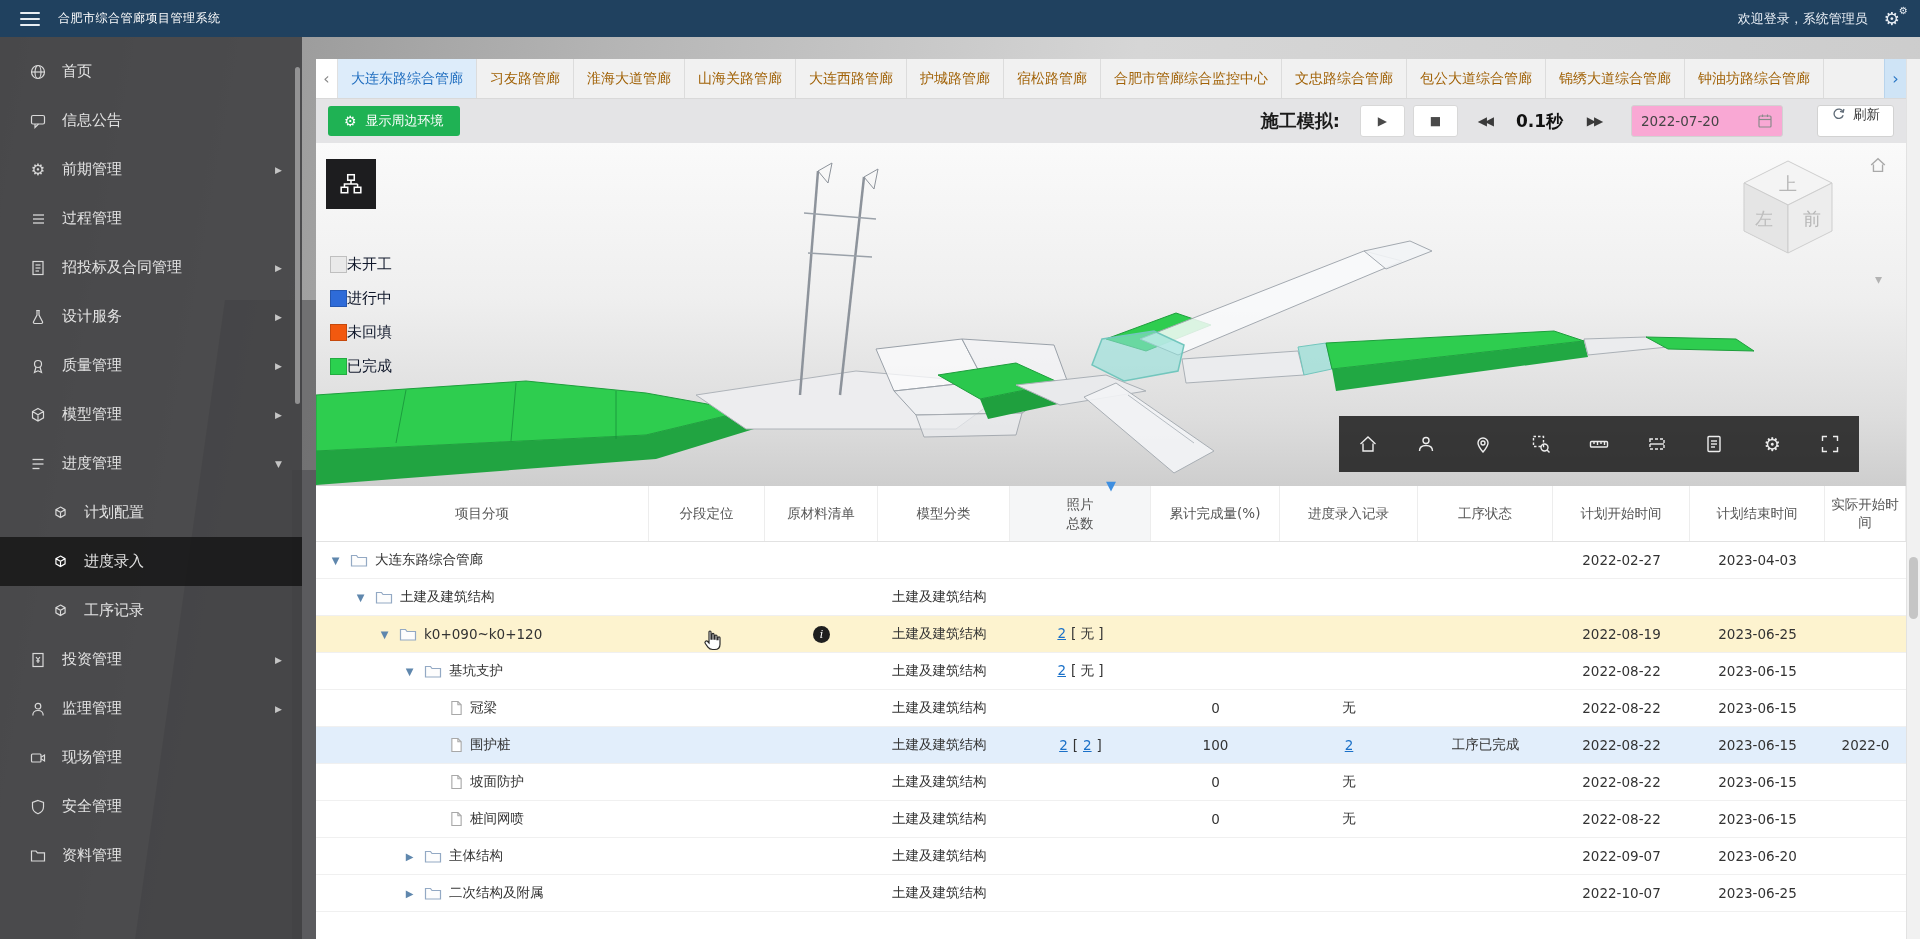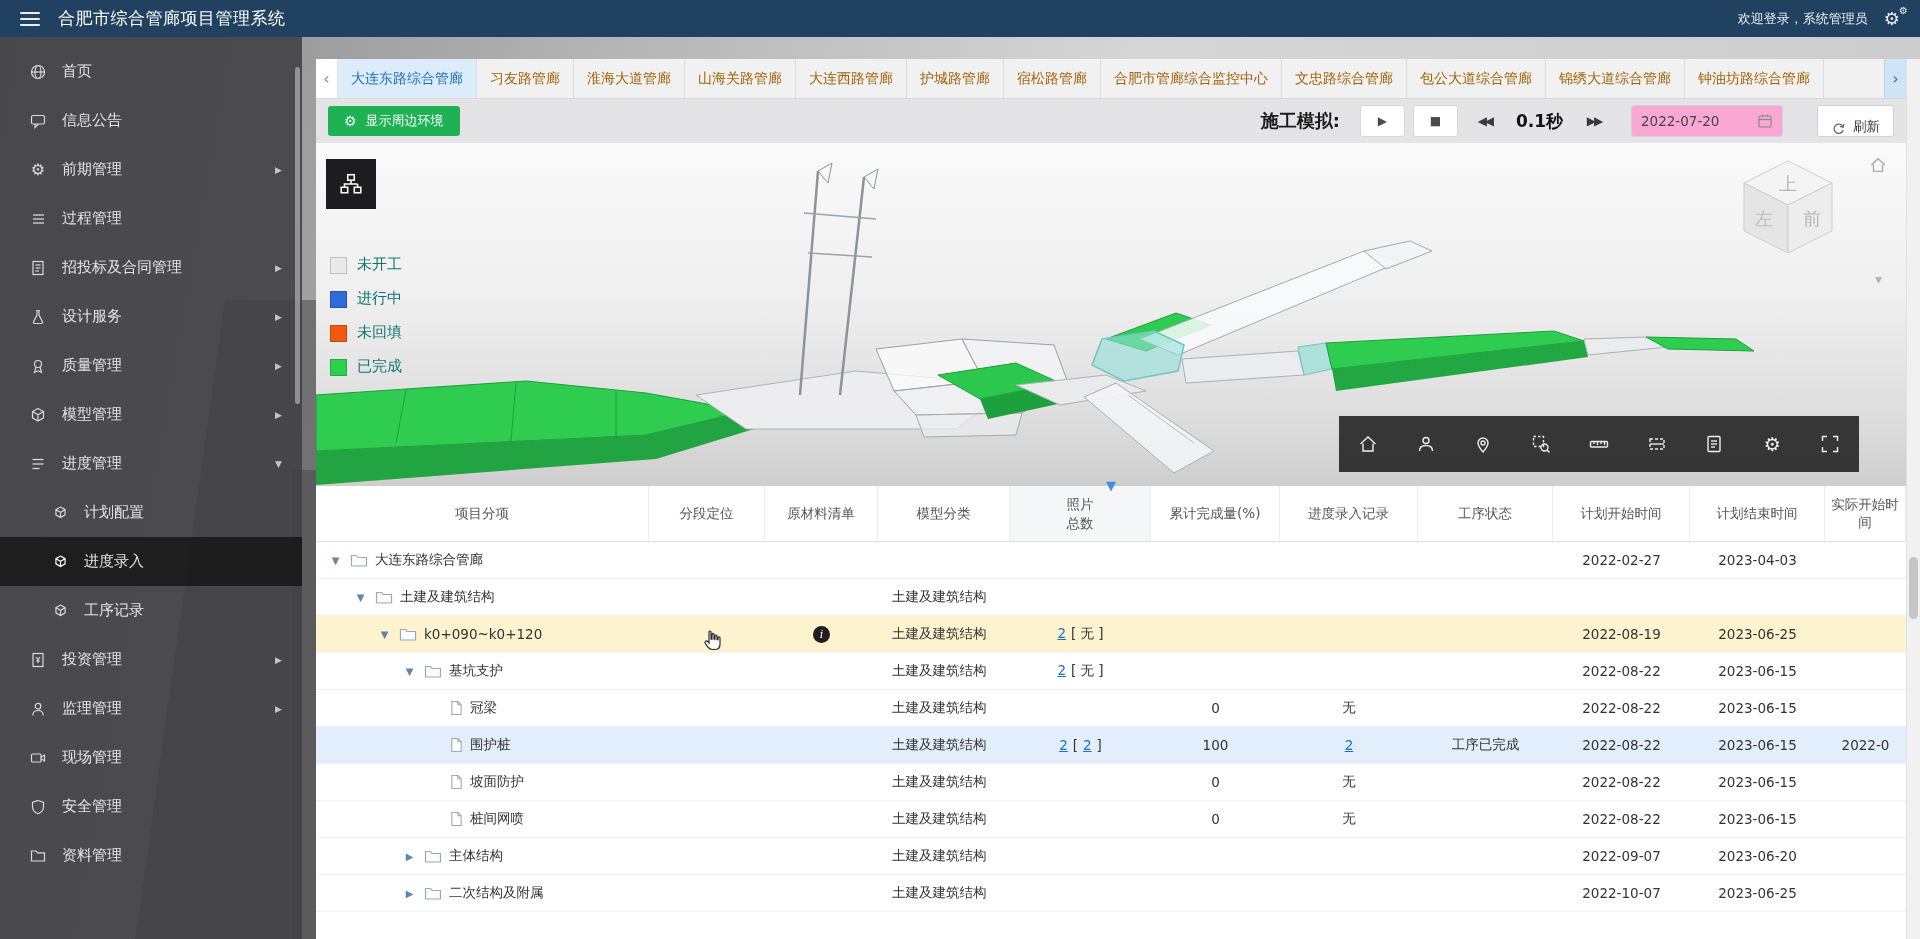--- a/index.html
+++ b/index.html
@@ -5,21 +5,21 @@
   * { margin:0; padding:0; box-sizing:border-box; font-family:"DejaVu Sans","Liberation Sans",sans-serif; }
   html,body { width:1920px; height:939px; overflow:hidden; }
   body { position:relative; background:linear-gradient(100deg,#858585 0%,#b5b5b5 30%,#d6d6d6 55%,#cbcbcb 100%); }
   .bg-dark1 { position:absolute; left:180px; top:300px; width:420px; height:639px; background:#5c5c5e; transform:skewX(-8deg); opacity:.7; }
   .bg-dark2 { position:absolute; left:292px; top:470px; width:46px; height:469px; background:#57575b; opacity:.85; }
 
   
   .topbar { position:absolute; top:0; left:0; right:0; height:37px; background:#20415f; color:#fff; display:flex; align-items:center; padding:0 20px; z-index:60; }
   .hamb { width:20px; height:14px; display:flex; flex-direction:column; justify-content:space-between; margin-right:18px; cursor:pointer; }
   .hamb span { display:block; height:2px; background:#e9eef3; border-radius:1px; }
-  .tb-title { font-size:17px; letter-spacing:.5px; font-weight:500; }
+  .tb-title { font-size:12px; letter-spacing:.5px; font-weight:500; }
   .tb-right { margin-left:auto; display:flex; align-items:center; gap:16px; font-size:13px; color:#e8eef5; }
   .tb-gear { position:relative; font-size:18px; line-height:1; cursor:pointer; }
   .tb-gear .mini { position:absolute; right:-8px; top:-4px; font-size:10px; }
 
   
   .sidebar { position:absolute; top:37px; left:0; width:302px; bottom:0; background:rgba(64,64,66,0.88); z-index:40; padding-top:10px; }
   .side-item { height:49px; display:flex; align-items:center; padding:0 20px 0 28px; color:#e3e3e3; font-size:15px; cursor:pointer; white-space:nowrap; }
   .side-item .s-icon { width:20px; min-width:20px; margin-right:14px; display:flex; justify-content:center; align-items:center; color:#d9d9d9; font-size:16px; line-height:1; }
   .side-item .s-label { overflow:hidden; text-overflow:ellipsis; }
   .side-item .s-arrow { margin-left:auto; font-size:9px; color:#c5c5c5; }
@@ -42,29 +42,29 @@
   .toolbar { height:44px; min-height:44px; background:#e4e4e6; display:flex; align-items:center; padding:0 12px; gap:8px; }
   .env-btn { background:#1fb254; color:#fff; height:30px; padding:0 16px; border-radius:3px; font-size:13px; display:flex; align-items:center; gap:9px; cursor:pointer; border:none; }
   .env-btn .g { font-size:14px; line-height:1; }
   .tl-spacer { flex:1; }
   .sim-label { font-size:18px; font-weight:700; color:#1b1b1b; margin-right:12px; }
   .ctl-btn { width:45px; height:32px; background:#fff; border:1px solid #d8d8d8; border-radius:3px; display:flex; align-items:center; justify-content:center; font-size:12px; color:#4a4a4a; cursor:pointer; }
   .ctl-plain { width:38px; height:32px; background:transparent; border:none; display:flex; align-items:center; justify-content:center; font-size:12px; color:#3a3a3a; cursor:pointer; letter-spacing:-2px; }
   .speed { font-size:17px; font-weight:700; color:#111; margin:0 4px; }
   .date-box { width:152px; height:32px; background:#f9a8d4; border:1px solid #d2d2d2; border-radius:3px; display:flex; align-items:center; padding:0 9px; font-size:13.5px; color:#444; margin-left:10px; cursor:pointer; }
   .date-box .cal { margin-left:auto; display:flex; }
-  .refresh-btn { height:32px; padding:0 13px; background:#fff; border:1px solid #d2d2d2; border-radius:3px; display:flex; align-items:flex-end; gap:7px; font-size:13.5px; color:#3d3d3d; margin-left:26px; cursor:pointer; }
+  .refresh-btn { height:32px; padding:0 13px; background:#fff; border:1px solid #d2d2d2; border-radius:3px; display:flex; align-items:flex-start; gap:7px; font-size:13.5px; color:#3d3d3d; margin-left:26px; cursor:pointer; }
 
   
   .viewport { position:relative; height:343px; min-height:343px; overflow:visible; }
   .scene-clip { position:absolute; inset:0; overflow:hidden; background:linear-gradient(180deg,#fafafa 0%,#efefef 45%,#dddddd 80%,#cecece 100%); }
   .scene-clip svg.scene { position:absolute; inset:0; width:100%; height:100%; }
   .model-tree-btn { position:absolute; left:10px; top:16px; width:50px; height:50px; background:#1d1d1f; display:flex; align-items:center; justify-content:center; cursor:pointer; z-index:5; }
   .legend { position:absolute; left:14px; top:112px; z-index:5; }
-  .legend-row { display:flex; align-items:flex-end; gap:10px; margin-bottom:15px; font-size:15px; color:#0f766e; }
+  .legend-row { display:flex; align-items:center; margin-bottom:15px; font-size:15px; color:#0f172a; }
   .swatch { width:17px; height:17px; border:1px solid rgba(0,0,0,0.18); }
   .navcube { position:absolute; right:58px; top:6px; z-index:5; opacity:.9; }
   .vhome { position:absolute; right:18px; top:12px; z-index:5; }
   .vchev { position:absolute; right:24px; top:128px; color:#b3b3b3; font-size:14px; z-index:5; }
   .vtools { position:absolute; right:47px; bottom:14px; width:520px; height:56px; background:rgba(18,18,18,0.82); display:flex; align-items:center; justify-content:space-around; z-index:6; }
   .vtool { display:flex; align-items:center; justify-content:center; width:34px; height:34px; cursor:pointer; color:#ededed; font-size:19px; }
   .panel-toggle { position:absolute; right:-14px; top:155px; width:14px; height:50px; background:#7fb5e8; border-radius:7px 0 0 7px; color:#fff; display:flex; align-items:center; justify-content:center; font-size:8px; cursor:pointer; z-index:45; }
   .collapse-handle { position:absolute; left:50%; top:420px; transform:translateX(-50%); color:#3f8fe0; font-size:13px; line-height:1; z-index:20; cursor:pointer; }
 
   

